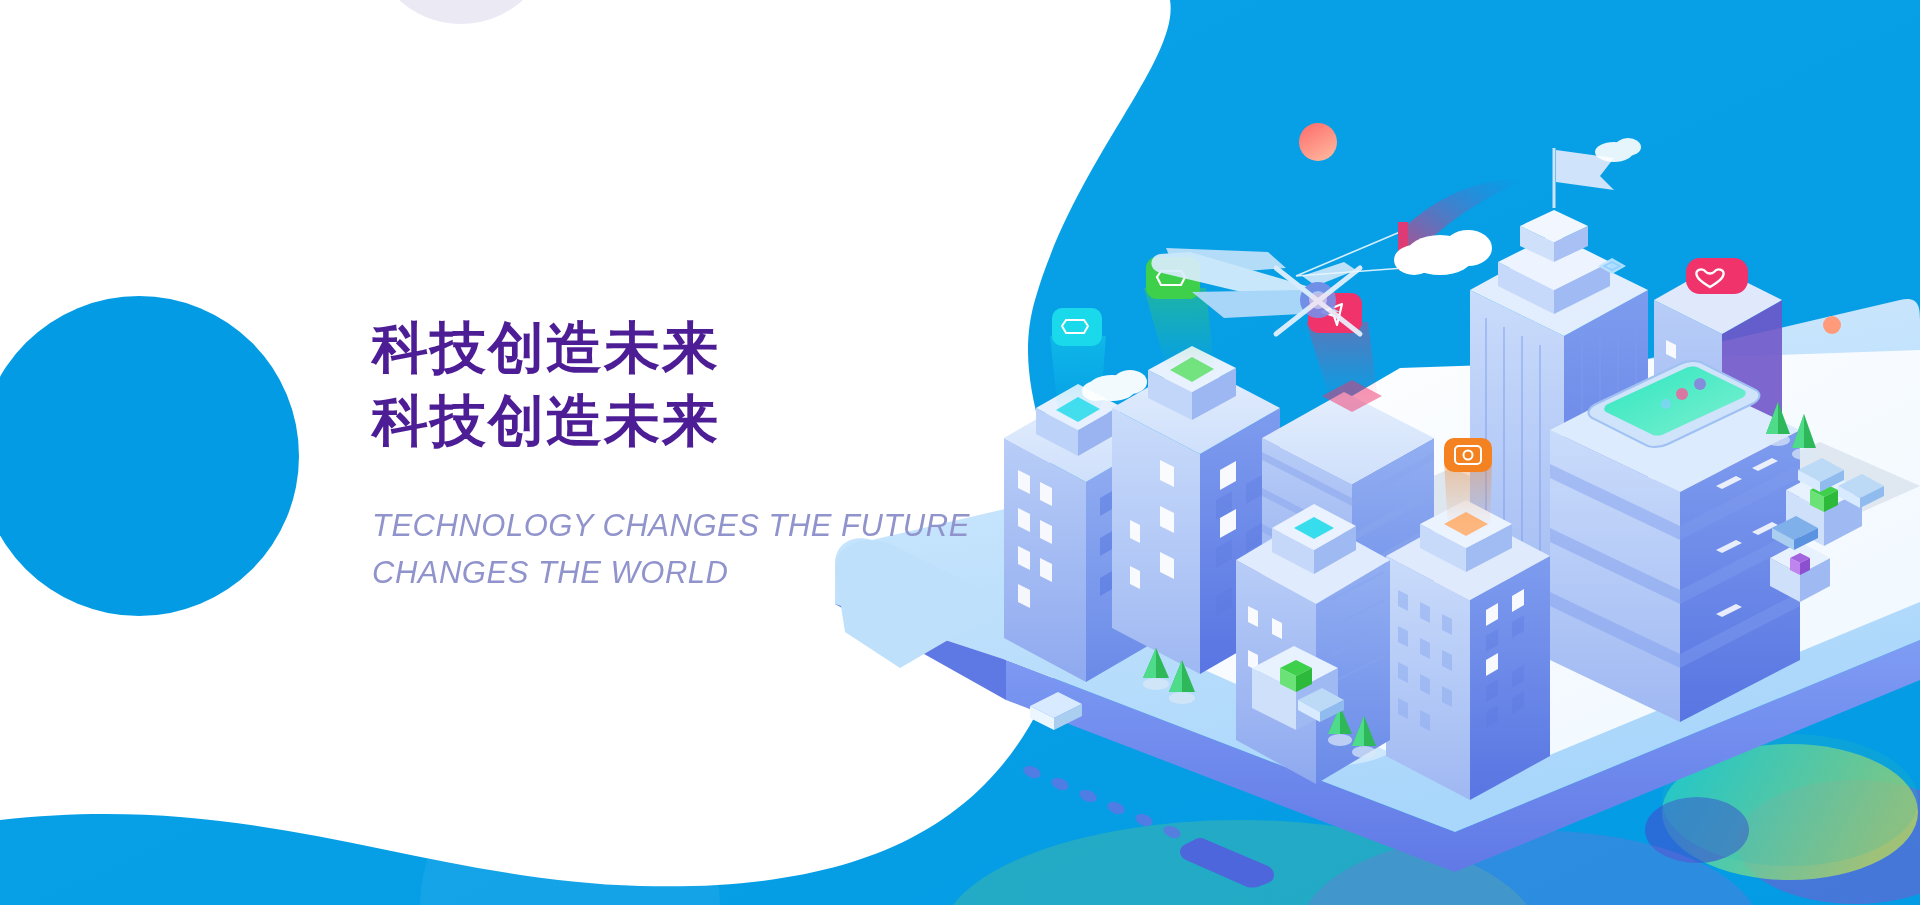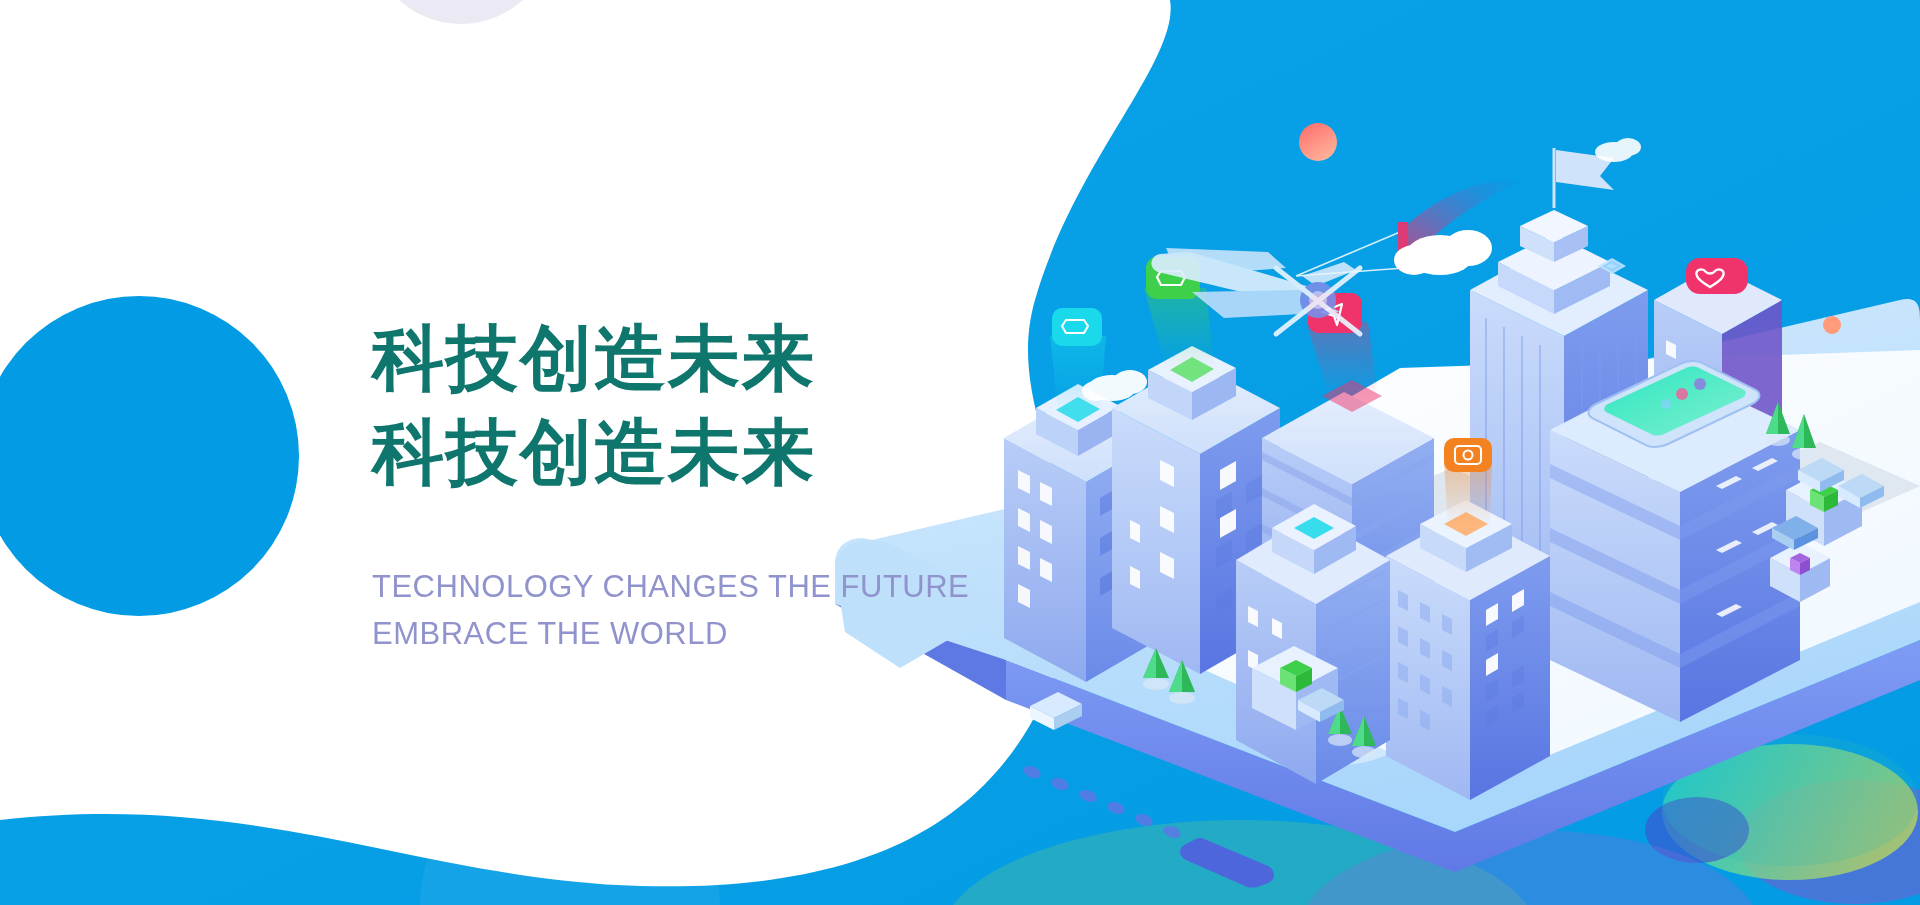--- a/index.html
+++ b/index.html
@@ -2,23 +2,23 @@
 <html><head>
 <meta charset="utf-8">
 <title>Banner</title>
 <style>
   html,body{margin:0;padding:0;background:#fff;}
   body{width:1920px;height:905px;overflow:hidden;font-family:"Liberation Sans","DejaVu Sans",sans-serif;}
   #banner{position:relative;width:1920px;height:905px;overflow:hidden;background:#ffffff;}
   #bg-svg{position:absolute;inset:0;width:1920px;height:905px;display:block;}
   #copy{position:absolute;left:372px;top:312px;width:640px;}
   #headline{margin:0;}
-  .hl-line{display:block;color:#0f766e;font-size:72px;line-height:1.30;font-weight:700;letter-spacing:2px;
+  .hl-line{display:block;color:#4c1d95;font-size:56px;line-height:1.30;font-weight:700;letter-spacing:2px;
            font-family:"DejaVu Sans","Liberation Sans",sans-serif;white-space:nowrap;}
-  #subhead{margin:64px 0 0 0;}
+  #subhead{margin:44px 0 0 0;font-style:italic;}
   .sub-line{display:block;color:#9093cc;font-size:31px;line-height:1.52;font-weight:400;letter-spacing:.5px;
             font-family:"Liberation Sans","DejaVu Sans",sans-serif;white-space:nowrap;}
 </style>
 </head>
 <body>
 
 <div id="banner">
 
   <svg id="bg-svg" viewBox="0 0 1920 905" xmlns="http://www.w3.org/2000/svg">
     <defs>
@@ -529,17 +529,17 @@
     </g>
   </svg>
 
   <div id="copy">
     <h1 id="headline">
       <span class="hl-line">科技创造未来</span>
       <span class="hl-line">科技创造未来</span>
     </h1>
     <p id="subhead">
       <span class="sub-line">TECHNOLOGY CHANGES THE FUTURE</span>
-      <span class="sub-line">EMBRACE THE WORLD</span>
+      <span class="sub-line">CHANGES THE WORLD</span>
     </p>
   </div>
 
 </div>
 
 </body></html>

